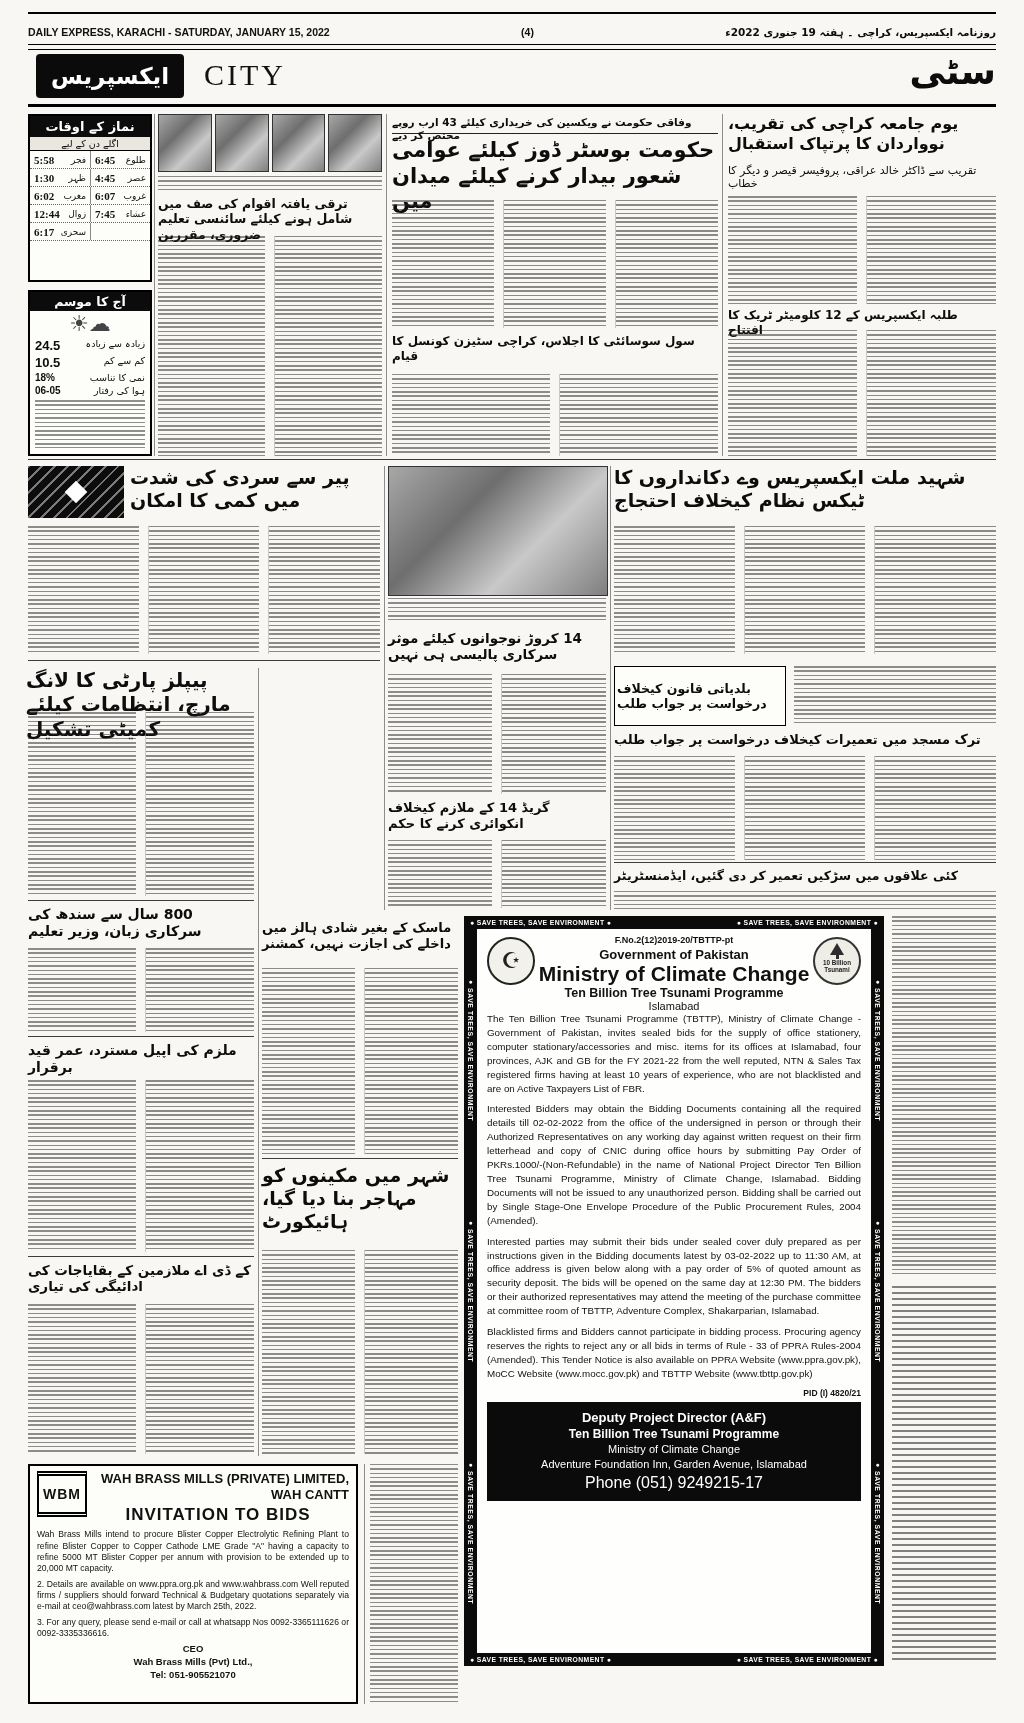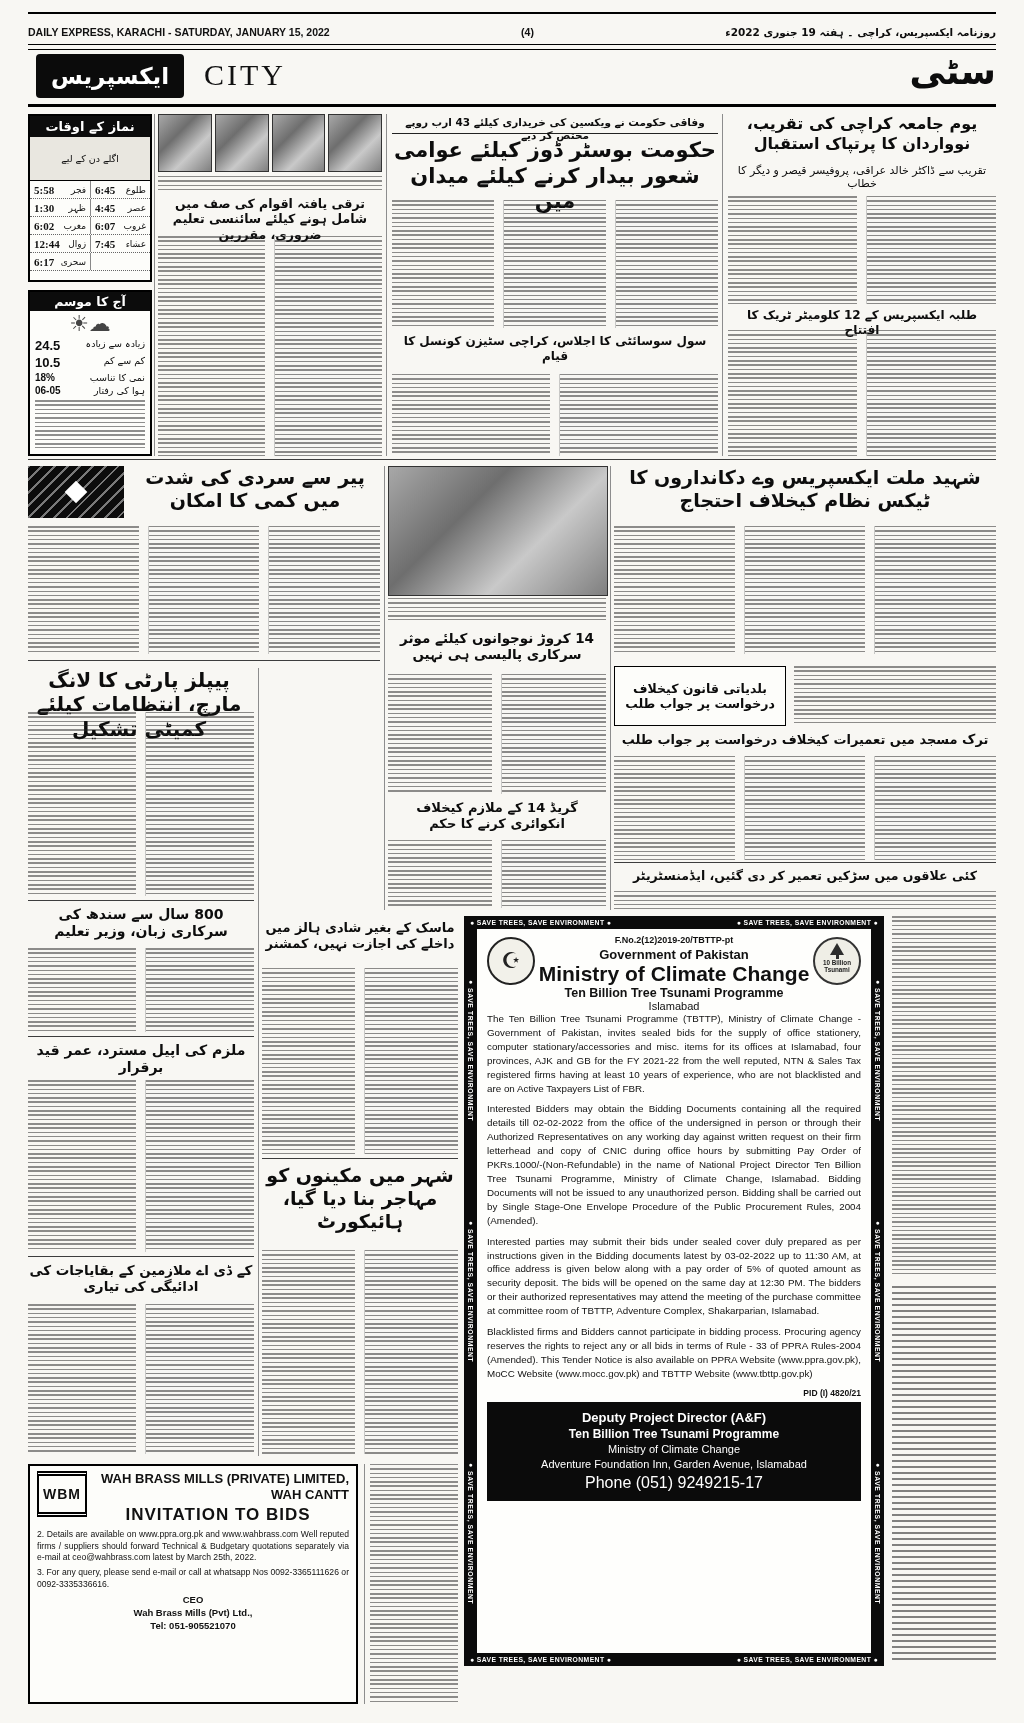--- a/index.html
+++ b/index.html
@@ -1,32 +1,32 @@
 <!DOCTYPE html>
 <html><head>
 <meta charset="utf-8">
 <style>
   html,body{margin:0;padding:0;}
   body{width:1024px;height:1723px;position:relative;overflow:hidden;background:#f8f7f3;
        font-family:"Liberation Sans",sans-serif;color:#111;}
   .abs{position:absolute;}
   .ur{direction:rtl;font-family:"DejaVu Sans",sans-serif;color:#0d0d0d;}
-  .hd{font-weight:bold;text-align:center;line-height:1.22;}
+  .hd{font-weight:bold;text-align:left;line-height:1.22;}
   .ft{background-image:repeating-linear-gradient(to bottom,#202020 0px,#202020 1.5px,transparent 1.5px,transparent 4.3px);opacity:.5;}
   .ftl{background-image:repeating-linear-gradient(to bottom,#202020 0px,#202020 2px,transparent 2px,transparent 6px);opacity:.55;}
   .cols{display:flex;gap:9px;}
   .cols>.c{flex:1;}
   .colsep>.c+.c{border-left:1px solid #9a9a9a;}
   .vr{position:absolute;width:1px;background:#8d8d8d;}
   .hr{position:absolute;height:1px;background:#3d3d3d;}
   .box{border:1.5px solid #000;background:#fdfdfa;box-sizing:border-box;}
   .photo{background:linear-gradient(135deg,#a8a8a8,#6e6e6e 35%,#c9c9c9 65%,#7f7f7f);border:1px solid #333;}
   
   .pt-head{background:#0c0c0c;color:#fff;font-weight:bold;font-size:13px;text-align:center;padding:3px 0;}
-  .pt-sub{font-size:9.5px;text-align:center;border-bottom:1px solid #000;padding:16px 0;background:#e9e7e0;}
+  .pt-sub{font-size:9.5px;text-align:center;border-bottom:1px solid #000;padding:1px 0;background:#e9e7e0;}
   .pt-row{display:grid;grid-template-columns:1fr 1fr;border-bottom:1px dotted #666;}
   .pt-cell{display:flex;justify-content:space-between;align-items:center;direction:rtl;padding:2.5px 4px;}
   .pt-cell .l{font-size:9px;}
   .pt-cell .t{font-size:11px;font-weight:bold;font-family:Liberation Serif, serif;direction:ltr;}
   .pt-cell+.pt-cell{border-left:1px solid #888;}
   
   .wx-head{background:#0c0c0c;color:#fff;font-weight:bold;font-size:12.5px;text-align:center;padding:2px 0;}
   .wx-icons{text-align:center;font-size:22px;color:#444;line-height:1.2;}
   .wx-line{display:flex;justify-content:space-between;direction:rtl;font-size:9.5px;padding:1px 5px;}
   .wx-line b{font-size:13px;direction:ltr;font-family:"Liberation Sans",sans-serif;}
@@ -339,20 +339,21 @@
   </div>
 </div>
 
 <div class="abs wah" style="left:28px;top:1464px;width:330px;height:240px;">
   <div class="wah-logo">
     <span>WBM</span>
   </div>
   <div class="wah-title">WAH BRASS MILLS (PRIVATE) LIMITED,</div>
   <div class="wah-title">WAH CANTT</div>
   <div class="wah-inv">INVITATION TO BIDS</div>
+  <p style="clear:both;">Wah Brass Mills intend to procure Blister Copper Electrolytic Refining Plant to refine Blister Copper to Copper Cathode LME Grade "A" having a capacity to refine 5000 MT Blister Copper per annum with provision to be extended up to 20,000 MT capacity.</p>
   <p>2. Details are available on www.ppra.org.pk and www.wahbrass.com Well reputed firms / suppliers should forward Technical &amp; Budgetary quotations separately via e-mail at ceo@wahbrass.com latest by March 25th, 2022.</p>
   <p>3. For any query, please send e-mail or call at whatsapp Nos 0092-3365111626 or 0092-3335336616.</p>
   <div class="wah-foot">
     <div>CEO</div>
     <div>Wah Brass Mills (Pvt) Ltd.,</div>
     <div>Tel: 051-905521070</div>
   </div>
 </div>
 
 </body></html>

